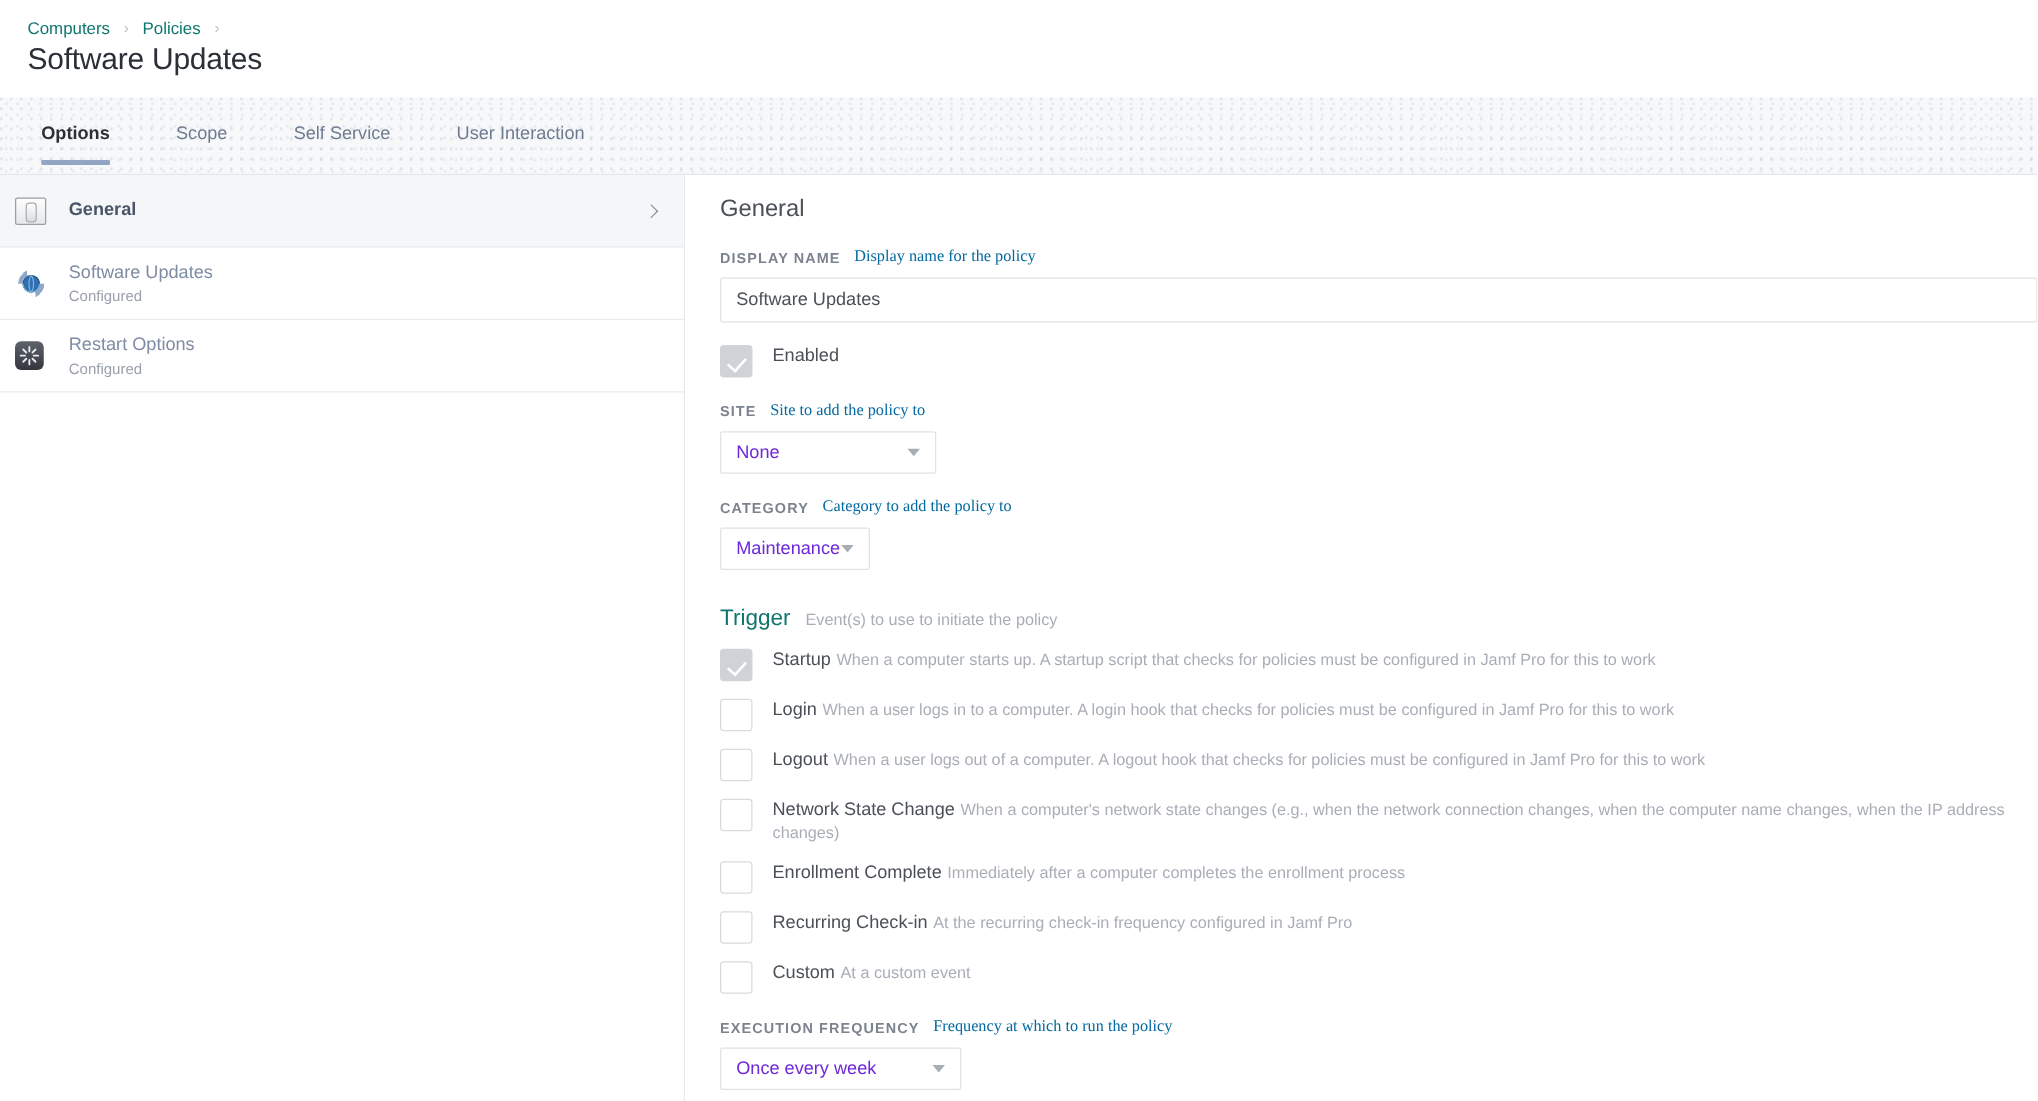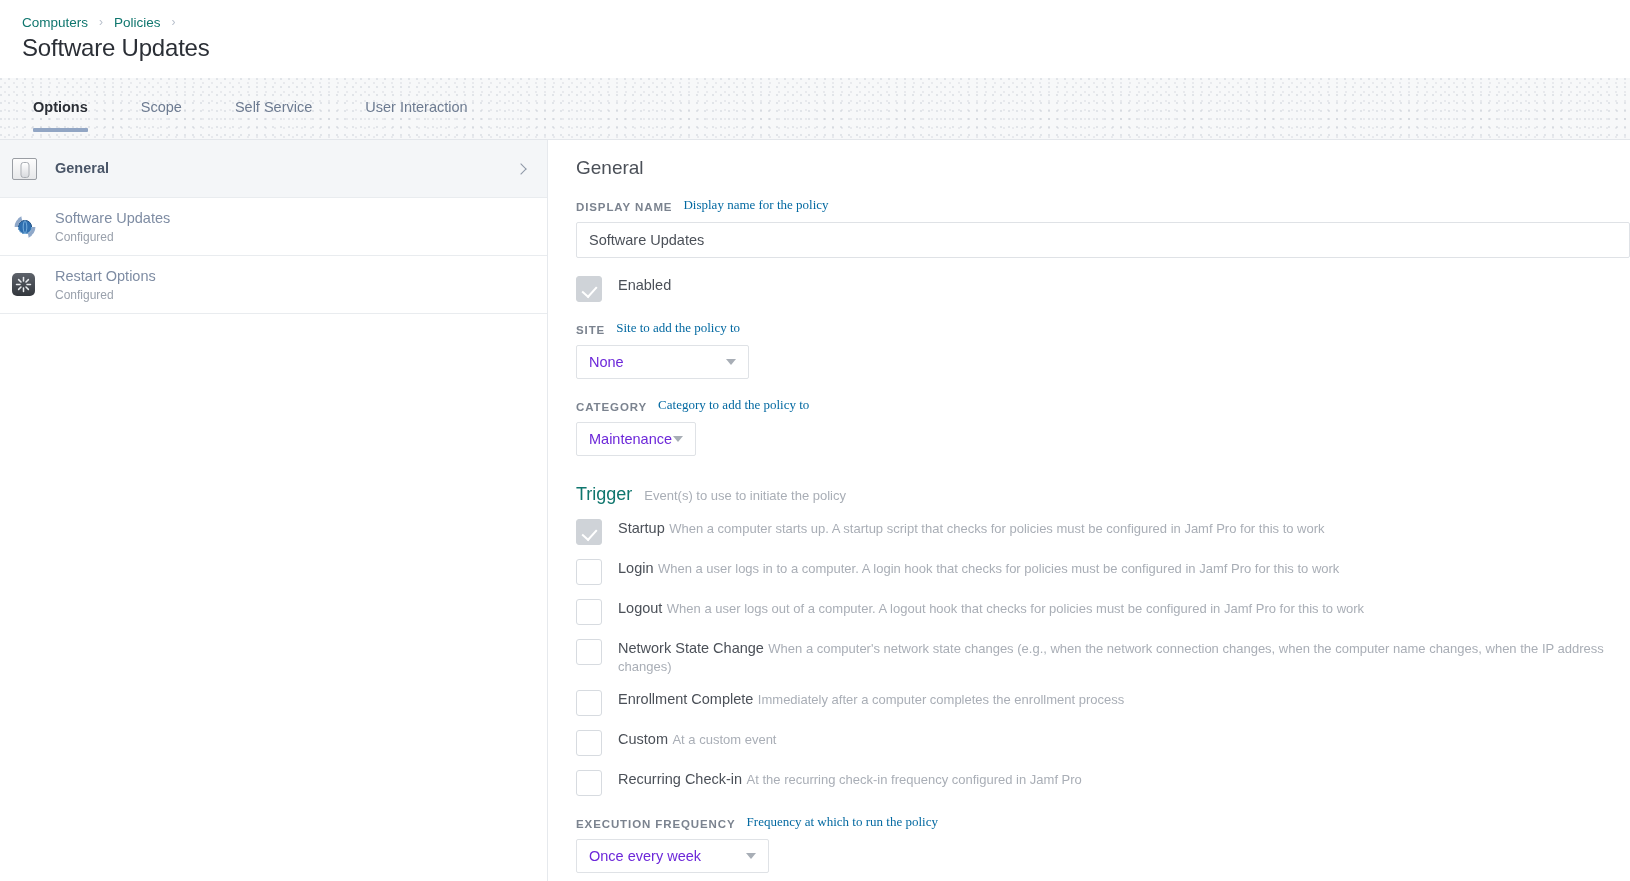--- a/index.html
+++ b/index.html
@@ -338,30 +338,30 @@
           <span class="cb"></span>
           <span class="cb-text">
             <span class="cb-label">Enrollment Complete</span>
             <span class="cb-desc">Immediately after a computer completes the enrollment process</span>
           </span>
         </div>
 
         <div class="checkrow">
           <span class="cb"></span>
           <span class="cb-text">
+            <span class="cb-label">Recurring Check-in</span>
+            <span class="cb-desc">At the recurring check-in frequency configured in Jamf Pro</span>
+          </span>
+        </div>
+
+        <div class="checkrow">
+          <span class="cb"></span>
+          <span class="cb-text">
             <span class="cb-label">Custom</span>
             <span class="cb-desc">At a custom event</span>
-          </span>
-        </div>
-
-        <div class="checkrow">
-          <span class="cb"></span>
-          <span class="cb-text">
-            <span class="cb-label">Recurring Check-in</span>
-            <span class="cb-desc">At the recurring check-in frequency configured in Jamf Pro</span>
           </span>
         </div>
 
       </div>
 
       <div class="field">
         <div class="field-label-row">
           <span class="field-label">EXECUTION FREQUENCY</span>
           <span class="field-help">Frequency at which to run the policy</span>
         </div>

